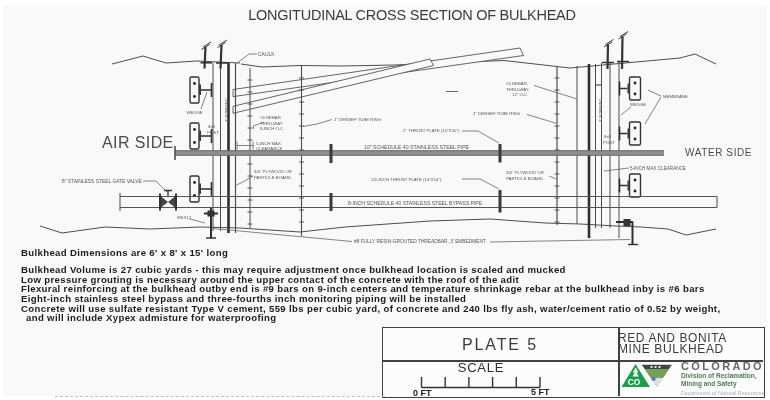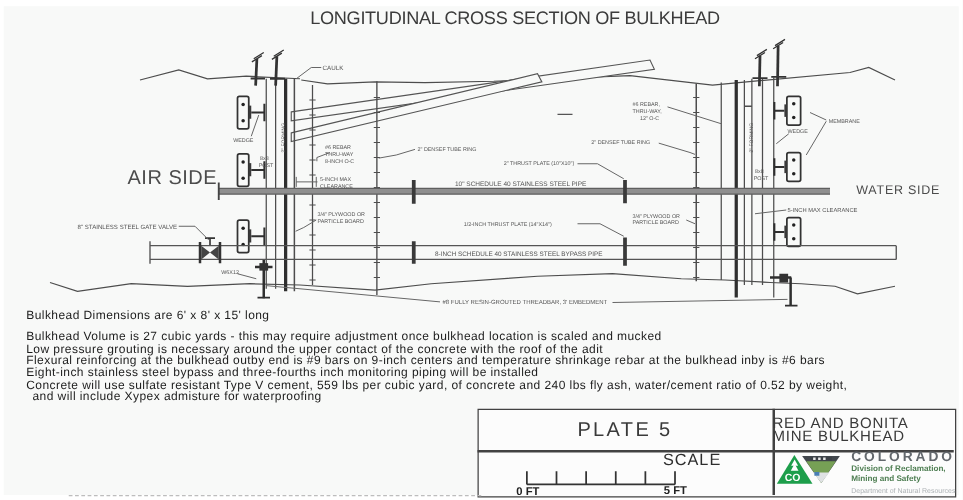--- a/index.html
+++ b/index.html
@@ -3,27 +3,27 @@
 <meta charset="utf-8">
 <style>
   html,body{margin:0;padding:0;}
   body{width:770px;height:400px;position:relative;background:#fff;overflow:hidden;
        font-family:"Liberation Sans", sans-serif;}
   .page{position:absolute;left:3px;top:5px;width:764px;height:391px;background:#f8f9f8;}
   .abs{position:absolute;line-height:1;}
   #title{left:27px;top:7.5px;width:770px;text-align:center;font-size:14.5px;letter-spacing:-0.25px;color:#3b3b3b;}
   #airside{left:102px;top:134.5px;font-size:16px;letter-spacing:0.4px;color:#4c4c4c;}
   #waterside{left:685px;top:148px;font-size:10px;letter-spacing:0.6px;color:#4c4c4c;}
-  .note{color:#1c1c1c;font-weight:normal;font-size:9.6px;letter-spacing:0.35px;white-space:nowrap;}
+  .note{color:#1c1c1c;font-weight:bold;font-size:9.6px;letter-spacing:0.35px;white-space:nowrap;}
   
   #tblock{left:382px;top:327px;width:381px;height:69px;background:#fcfcfc;border:1.6px solid #424242;}
   #tb-v{left:618px;top:327px;width:1.6px;height:69px;background:#424242;}
   #tb-h{left:382px;top:360px;width:381px;height:1.6px;background:#424242;}
   #plate1{left:382px;top:336.8px;width:236px;text-align:center;font-size:16px;letter-spacing:1.9px;color:#3a3a3a;}
-  #scale-t{left:385px;top:360.6px;width:192px;text-align:right;font-size:13px;letter-spacing:0.8px;color:#2e2e2e;}
+  #scale-t{left:385px;top:360.6px;width:192px;text-align:center;font-size:13px;letter-spacing:0.8px;color:#2e2e2e;}
   #redbonita{left:618px;top:333px;width:134px;font-size:12px;letter-spacing:0.6px;color:#3a3a3a;line-height:10.7px;}
   #colorado{left:681px;top:361px;font-size:11px;font-weight:bold;letter-spacing:2.35px;color:#63686d;}
   #division{left:681px;top:371.8px;font-size:6.5px;font-weight:bold;color:#4e7e52;line-height:8.2px;}
   #dept{left:681px;top:391px;font-size:5.6px;color:#adb2b5;}
   #oft{left:413px;top:388.5px;font-size:9px;font-weight:bold;color:#222;}
   #fft{left:531px;top:388px;font-size:9px;font-weight:bold;color:#222;}
   #botline{left:55px;top:395.5px;width:330px;border-top:1.3px dashed #bdbdbd;}
 </style>
 </head>
 <body>

